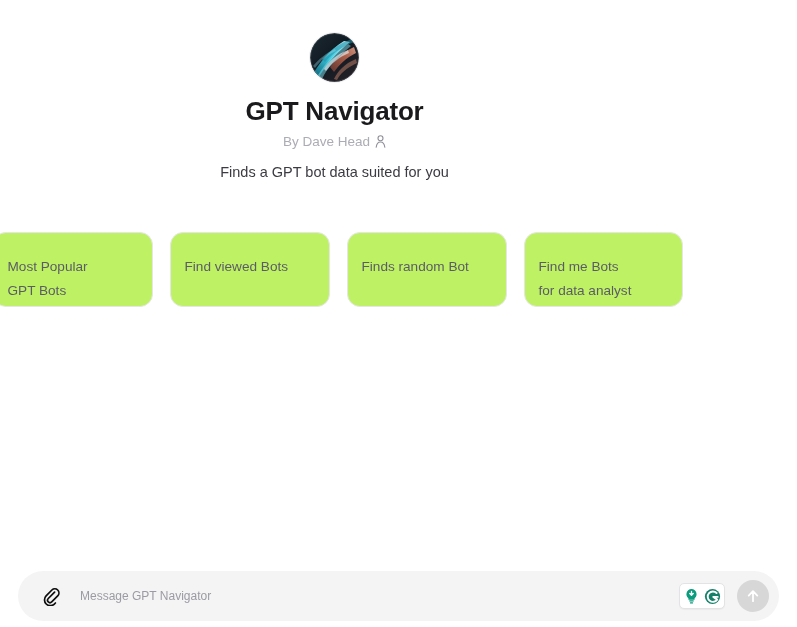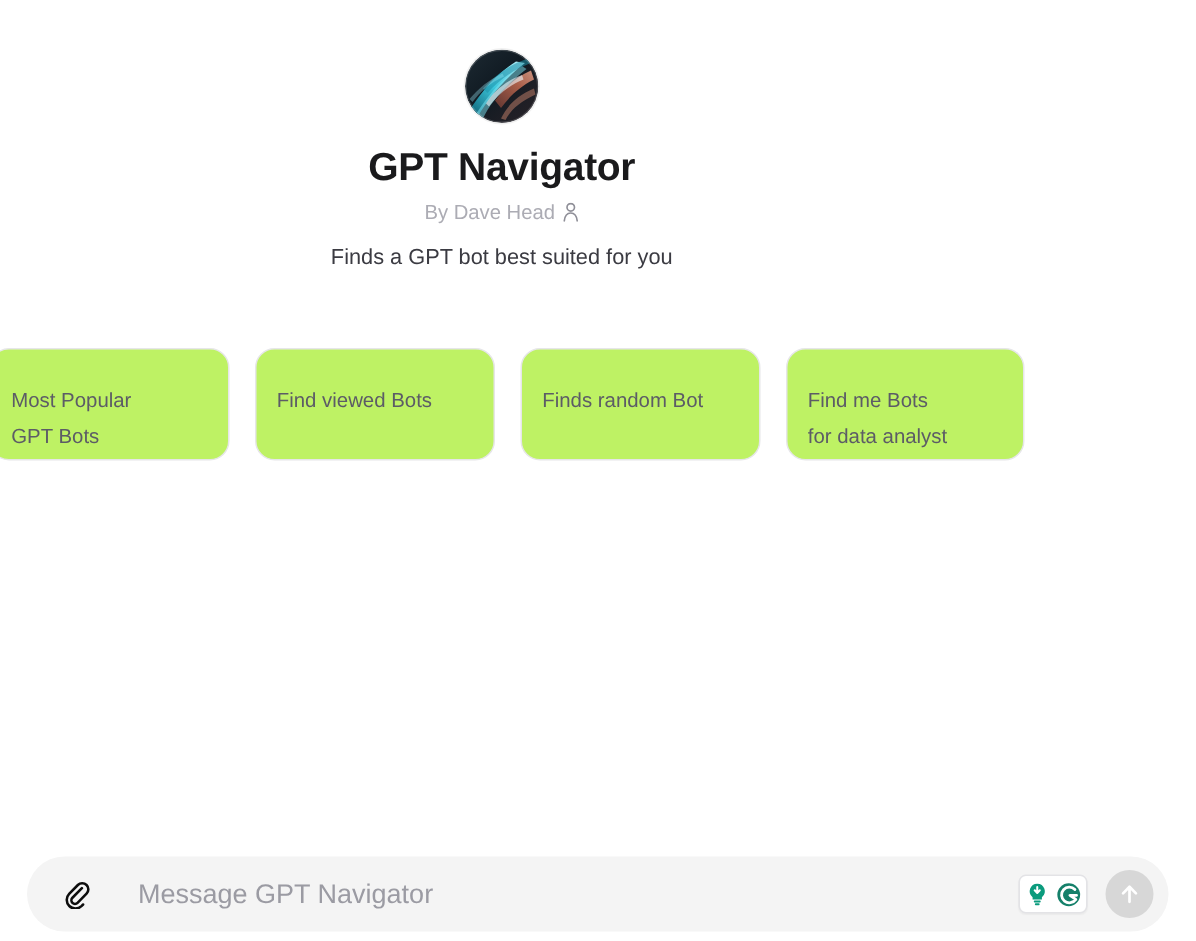--- a/index.html
+++ b/index.html
@@ -134,23 +134,23 @@
     justify-content: center;
     cursor: pointer;
     color: #0d0d0d;
   }
   .msg-input {
     flex: 1 1 auto;
     border: none;
     outline: none;
     background: transparent;
     font-family: "Liberation Sans", sans-serif;
-    font-size: 18px;
+    font-size: 12px;
     color: #2c2c32;
-    margin-left: 26px;
+    margin-left: 14px;
     height: 26px;
     min-width: 0;
   }
   .msg-input::placeholder { color: #9b9ba3; }
 
   .ext-icons {
     flex: none;
     display: flex;
     align-items: center;
     gap: 2px;
@@ -224,21 +224,21 @@
   <div class="byline">
     <span>By Dave Head</span>
     <span class="byline-icon">
       <svg width="11" height="13" viewBox="0 0 11 13" aria-hidden="true">
         <circle cx="5.5" cy="3.2" r="2.5" fill="none" stroke="currentColor" stroke-width="1.1"></circle>
         <path d="M1.2 12.2 C1.6 8.6 3.4 7 5.5 7 C7.6 7 9.4 8.6 9.8 12.2" fill="none" stroke="currentColor" stroke-width="1.1" stroke-linecap="round"></path>
       </svg>
     </span>
   </div>
 
-  <div class="bot-desc">Finds a GPT bot best suited for you</div>
+  <div class="bot-desc">Finds a GPT bot data suited for you</div>
 
   <div class="starters">
     <div class="starter-card">Most Popular
 GPT Bots</div>
     <div class="starter-card">Find viewed Bots</div>
     <div class="starter-card">Finds random Bot</div>
     <div class="starter-card wide">Find me Bots
 for data analyst</div>
   </div>
 

